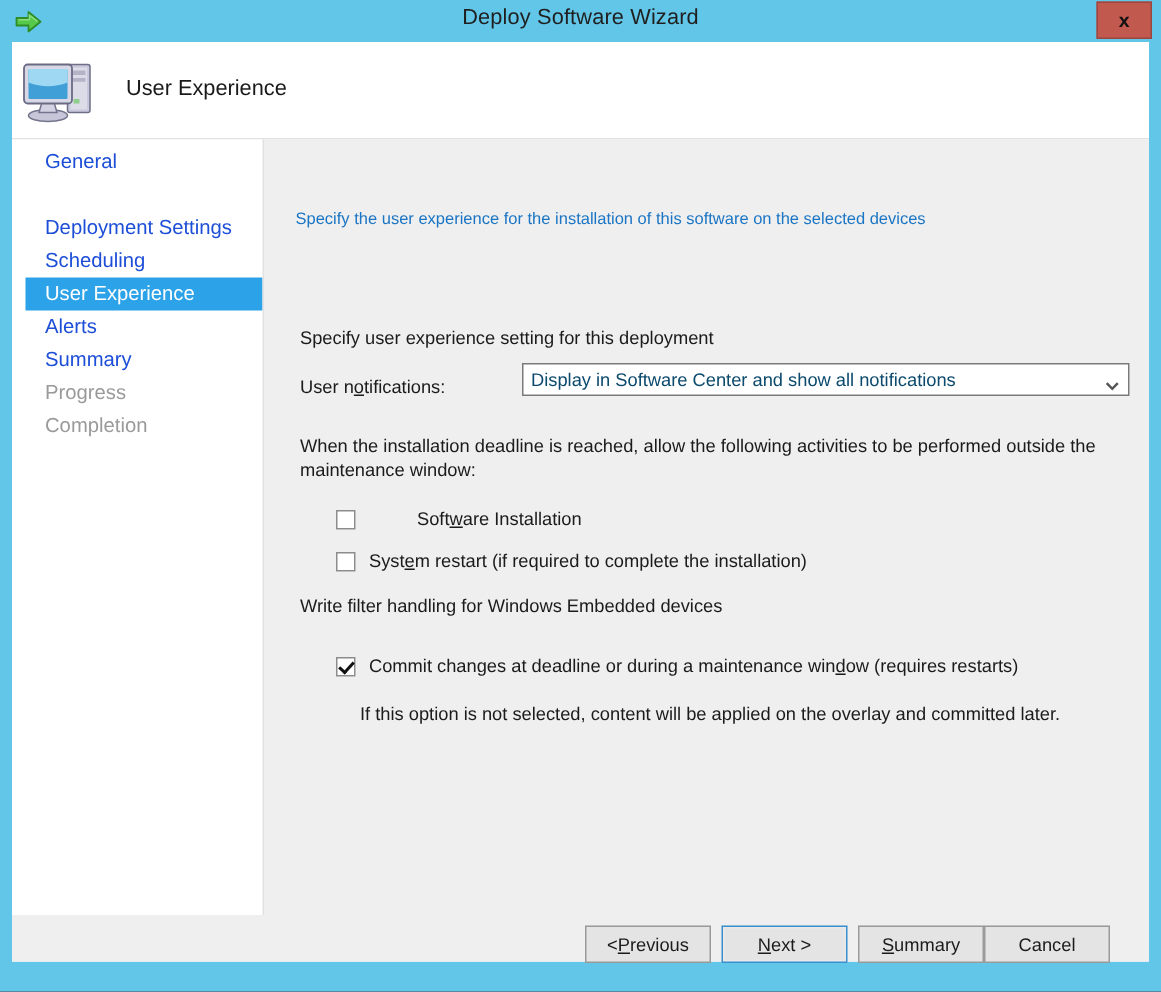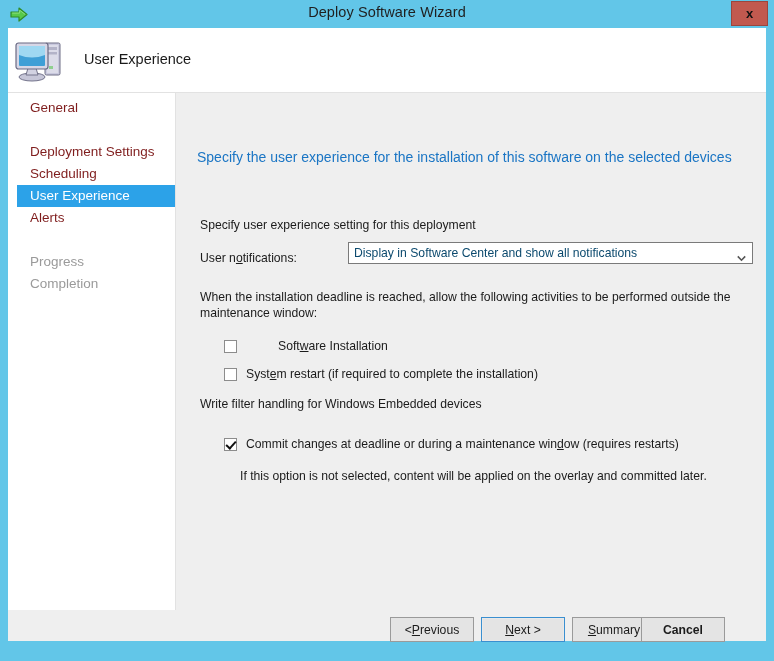--- a/index.html
+++ b/index.html
@@ -104,21 +104,21 @@
     height: 527px;
     background: #ffffff;
   }
   .nav-item {
     position: absolute;
     left: 9px;
     width: 158px;
     height: 22px;
     line-height: 22px;
     font-size: 13.5px;
-    color: #7f1d1d;
+    color: #1d4ed8;
     padding-left: 13px;
     box-sizing: border-box;
     cursor: default;
     white-space: nowrap;
   }
   .nav-item.selected {
     background: #2ca2e8;
     color: #ffffff;
   }
   .nav-item.disabled {
@@ -135,23 +135,23 @@
   
   #content {
     position: absolute;
     left: 168px; top: 65px;
     width: 590px;
     height: 527px;
     background: #efefef;
   }
   #page-heading {
     position: absolute;
-    left: 21px; top: 53px;
+    left: 21px; top: 42px;
     width: 552px;
-    font-size: 14px;
+    font-size: 11px;
     line-height: 23px;
     color: #1a75c4;
   }
   .body-text {
     position: absolute;
     font-size: 12.2px;
     color: #1b1b1b;
     line-height: 16px;
   }
   #lbl-setting { left: 24px; top: 124px; }
@@ -258,21 +258,21 @@
     justify-content: center;
     padding: 0;
   }
   .wizard-button.focused {
     border: 1px solid #3a8fd0;
     box-shadow: inset 0 0 0 1px #e9e9e9;
   }
   #btn-previous { left: 382px; }
   #btn-next     { left: 473px; }
   #btn-summary  { left: 564px; }
-  #btn-cancel   { left: 633px; font-weight: bold; }
+  #btn-cancel   { left: 648px; }
 
   u { text-decoration: underline; }
 </style>
 </head>
 <body>
 
 <div id="window">
 
   <div id="titlebar">
     <div id="title-icon">
@@ -310,20 +310,21 @@
       <div id="header-title">User Experience</div>
     </div>
     <div id="header-rule"></div>
 
     <div id="sidebar">
       <div class="nav-item" style="top:4px">General</div>
       <div class="nav-item" style="top:48px">Deployment Settings</div>
       <div class="nav-item" style="top:70px">Scheduling</div>
       <div class="nav-item selected" style="top:92px">User Experience</div>
       <div class="nav-item" style="top:114px">Alerts</div>
+      <div class="nav-item" style="top:136px">Summary</div>
       <div class="nav-item disabled" style="top:158px">Progress</div>
       <div class="nav-item disabled" style="top:180px">Completion</div>
     </div>
     <div id="sidebar-divider"></div>
 
     <div id="content">
 
       <div id="page-heading">Specify the user experience for the installation of this software on the selected devices</div>
 
       <div class="body-text" id="lbl-setting">Specify user experience setting for this deployment</div>

